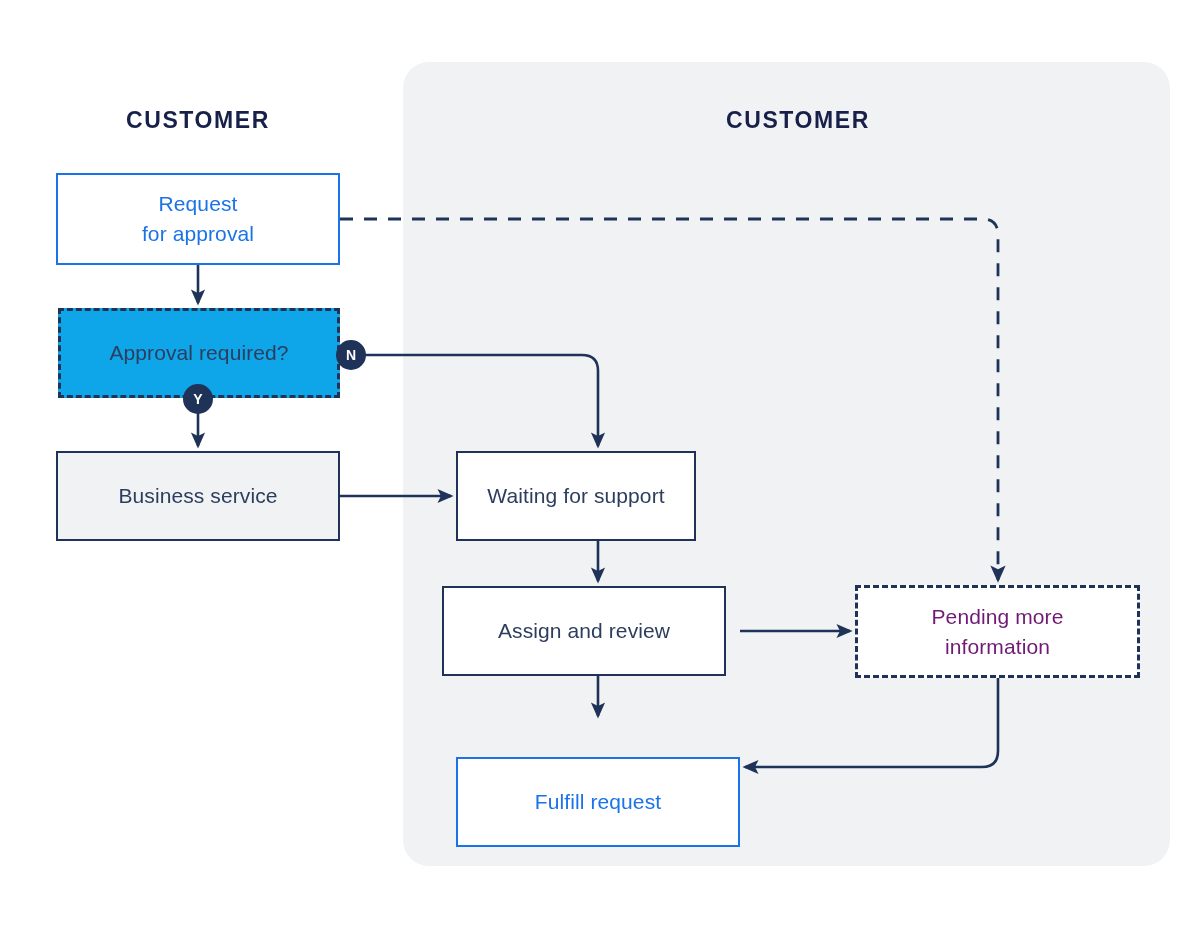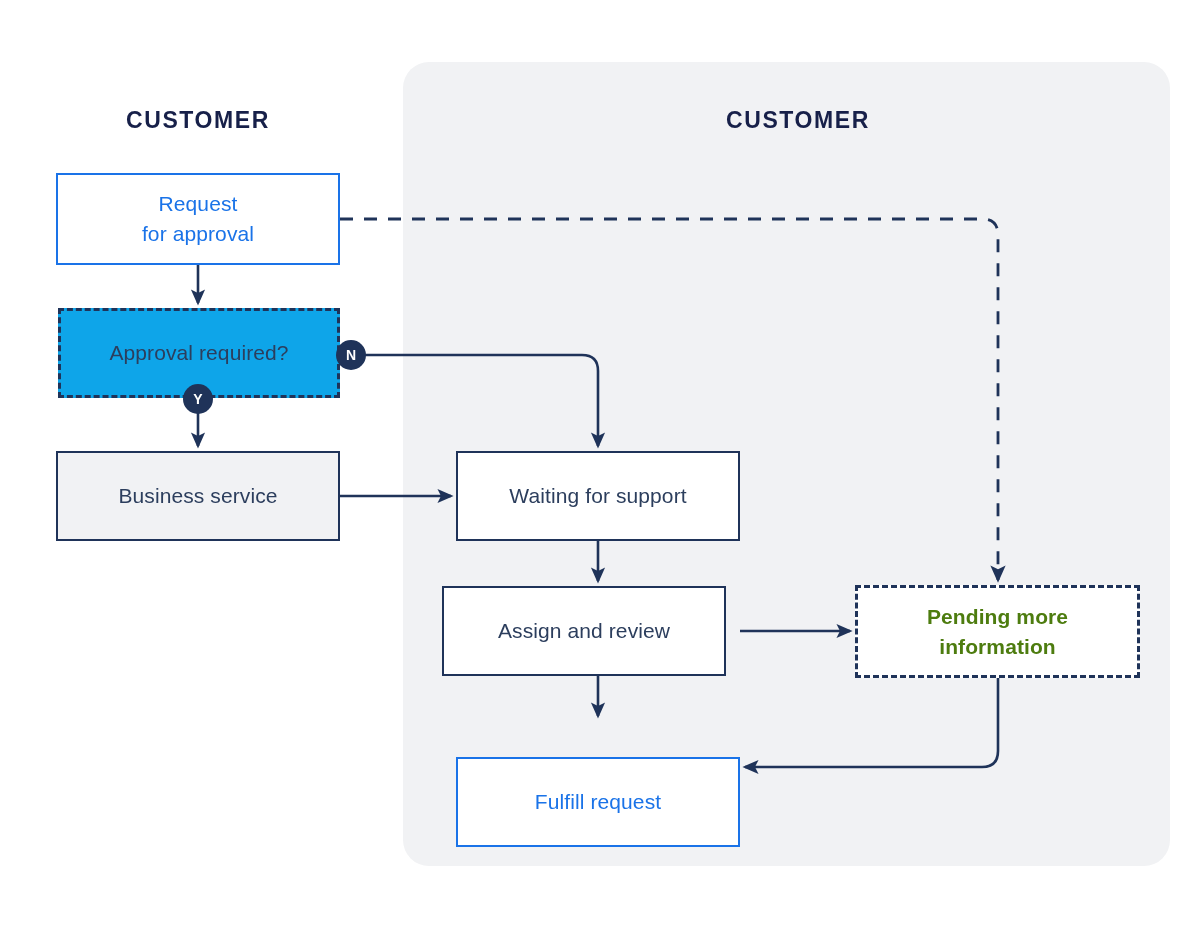--- a/index.html
+++ b/index.html
@@ -65,22 +65,21 @@
     color: #2c3e5d;
   }
   .node-dashed-gray {
     border: 3px dashed #1f3359;
     background: #0ea5e9;
     color: #2c3e5d;
   }
   .node-dashed-white {
     border: 3px dashed #1f3359;
     background: #ffffff;
-    color: #4d7c0f;
-    font-weight: bold;
+    color: #701a75;
   }
   
   .badge {
     position: absolute;
     width: 30px;
     height: 30px;
     border-radius: 50%;
     background: #1f3359;
     color: #ffffff;
     font-size: 14px;
@@ -146,21 +145,21 @@
   </div>
 
   <div class="node node-dashed-gray" style="left:58px; top:308px; width:282px; height:90px;">
     <span>Approval required?</span>
   </div>
 
   <div class="node node-solid-gray" style="left:56px; top:451px; width:284px; height:90px;">
     <span>Business service</span>
   </div>
 
-  <div class="node node-solid" style="left:456px; top:451px; width:284px; height:90px;">
+  <div class="node node-solid" style="left:456px; top:451px; width:240px; height:90px;">
     <span>Waiting for support</span>
   </div>
 
   <div class="node node-solid" style="left:442px; top:586px; width:284px; height:90px;">
     <span>Assign and review</span>
   </div>
 
   <div class="node node-dashed-white" style="left:855px; top:585px; width:285px; height:93px; flex-direction:column;">
     <span>Pending more</span>
     <span>information</span>

